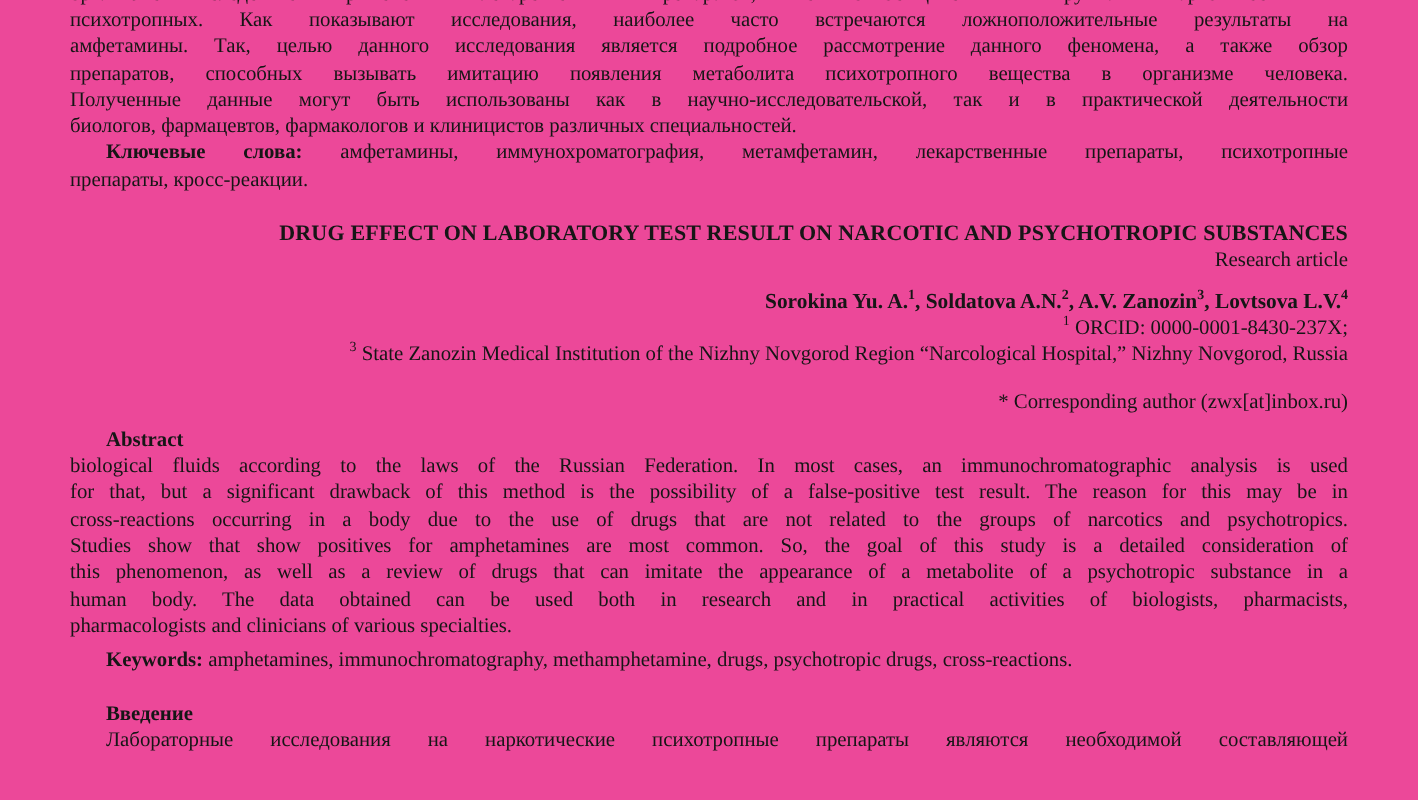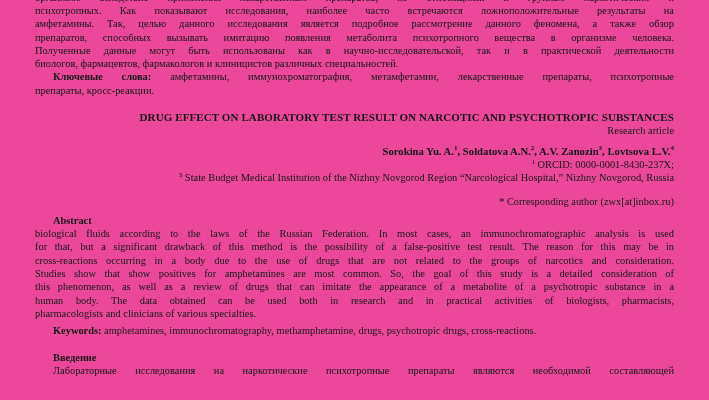--- a/index.html
+++ b/index.html
@@ -79,29 +79,29 @@
   <div>
     <div class="jline indent"><span class="bold">Ключевые слова:</span> <span>амфетамины, иммунохроматография, метамфетамин, лекарственные препараты, психотропные</span></div>
     <div class="jline last">препараты, кросс-реакции.</div>
   </div>
 
   <div class="center title-block">
     <div class="art-title">DRUG EFFECT ON LABORATORY TEST RESULT ON NARCOTIC AND PSYCHOTROPIC SUBSTANCES</div>
     <div>Research article</div>
     <div class="authors"><span>Sorokina Yu. A.</span><sup>1</sup><span>, Soldatova A.N.</span><sup>2</sup><span>, A.V. Zanozin</span><sup>3</sup><span>, Lovtsova L.V.</span><sup>4</sup></div>
     <div><sup>1</sup> <span>ORCID: 0000-0001-8430-237X;</span></div>
-    <div><sup>3</sup> <span>State Budget Medical Institution of the Nizhny Novgorod Region “Narcological Hospital,” Nizhny Novgorod, Russia</span></div>
+    <div><sup>3</sup> <span>State Zanozin Medical Institution of the Nizhny Novgorod Region “Narcological Hospital,” Nizhny Novgorod, Russia</span></div>
     <div class="corresponding">* Corresponding author (zwx[at]inbox.ru)</div>
   </div>
 
   <div class="abstract-section">
     <div class="heading">Abstract</div>
     <div class="jline">biological fluids according to the laws of the Russian Federation. In most cases, an immunochromatographic analysis is used</div>
     <div class="jline">for that, but a significant drawback of this method is the possibility of a false-positive test result. The reason for this may be in</div>
-    <div class="jline">cross-reactions occurring in a body due to the use of drugs that are not related to the groups of narcotics and consideration.</div>
+    <div class="jline">cross-reactions occurring in a body due to the use of drugs that are not related to the groups of narcotics and psychotropics.</div>
     <div class="jline">Studies show that show positives for amphetamines are most common. So, the goal of this study is a detailed consideration of</div>
     <div class="jline">this phenomenon, as well as a review of drugs that can imitate the appearance of a metabolite of a psychotropic substance in a</div>
     <div class="jline">human body. The data obtained can be used both in research and in practical activities of biologists, pharmacists,</div>
     <div class="jline last">pharmacologists and clinicians of various specialties.</div>
     <div class="jline last indent kw-line"><span class="bold">Keywords:</span> <span>amphetamines, immunochromatography, methamphetamine, drugs, psychotropic drugs, cross-reactions.</span></div>
   </div>
 
   <div class="intro-section">
     <div class="heading">Введение</div>
     <div class="jline indent">Лабораторные исследования на наркотические психотропные препараты являются необходимой составляющей</div>

